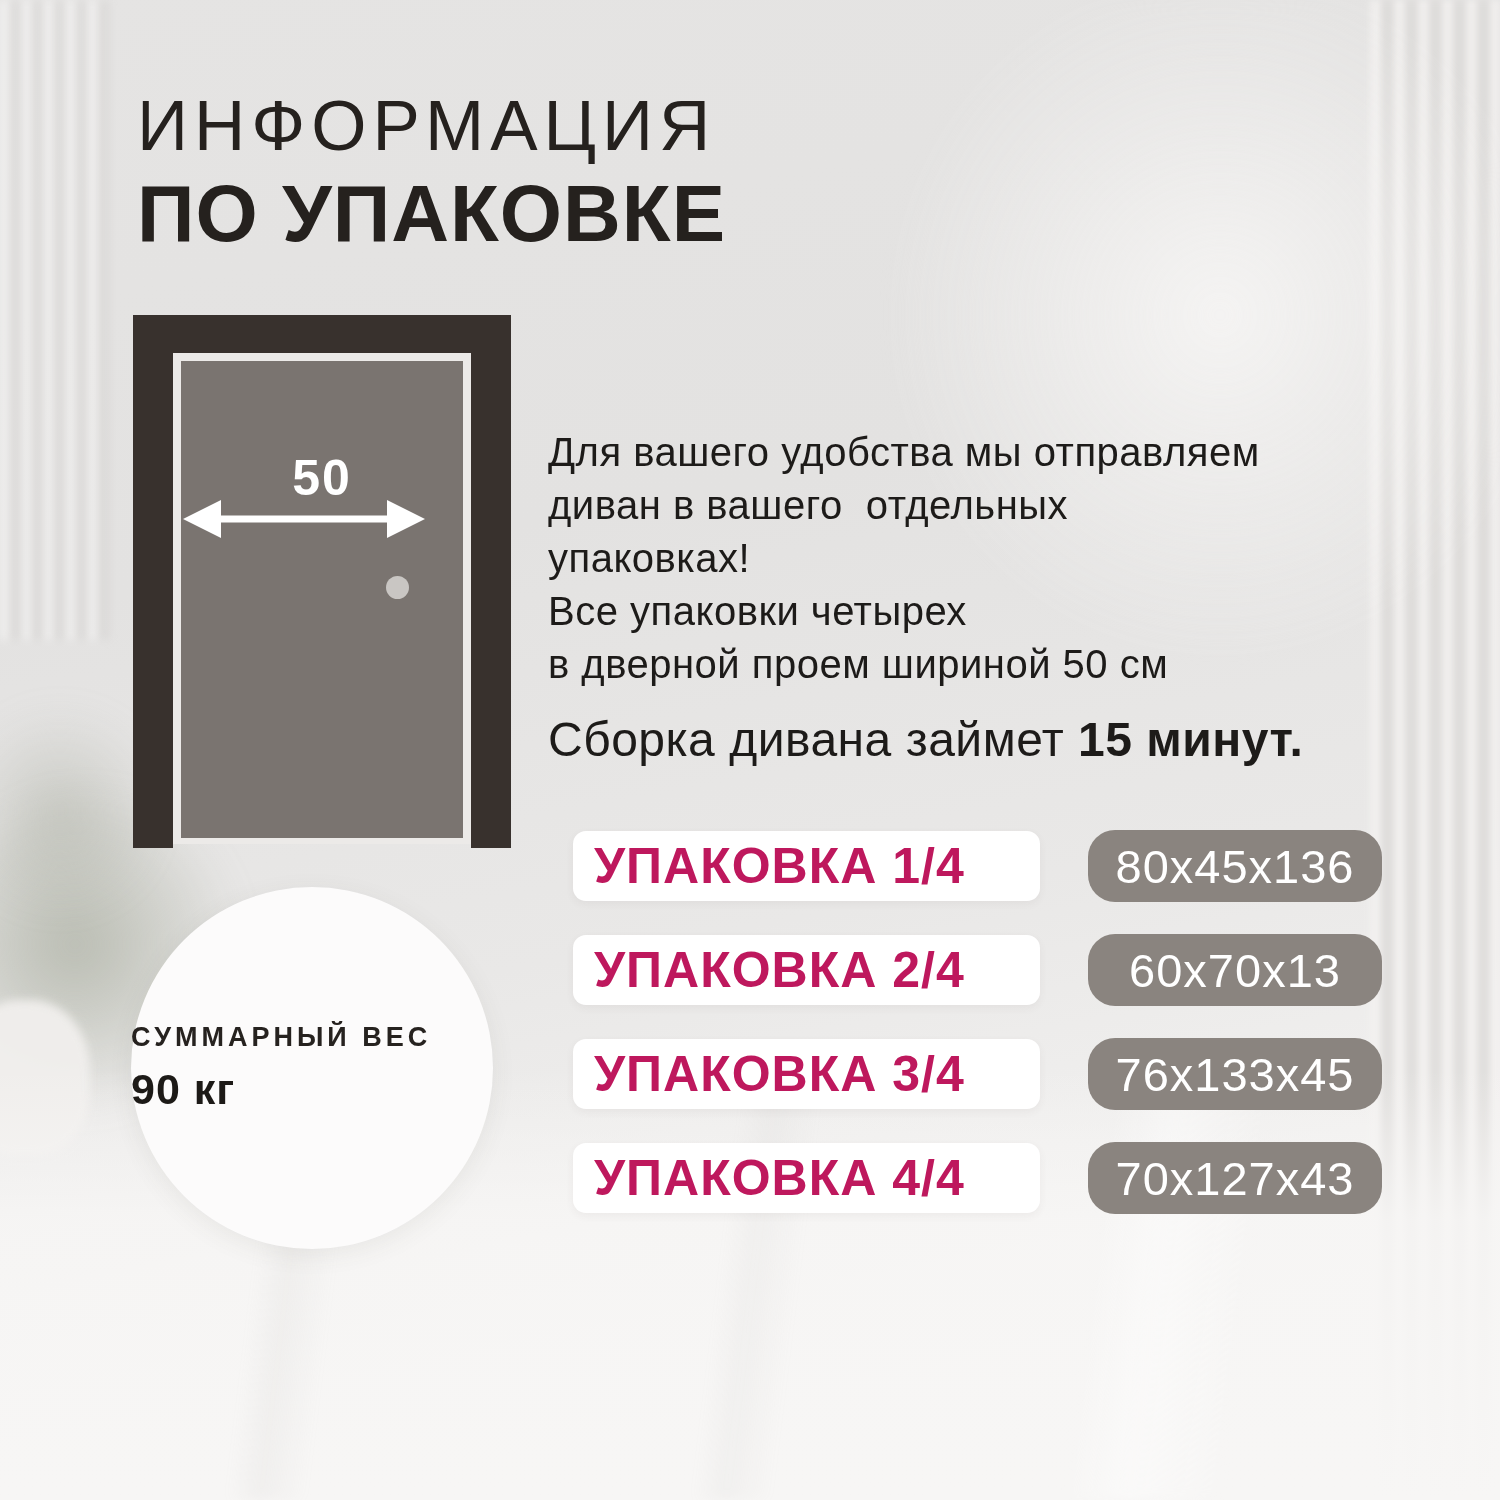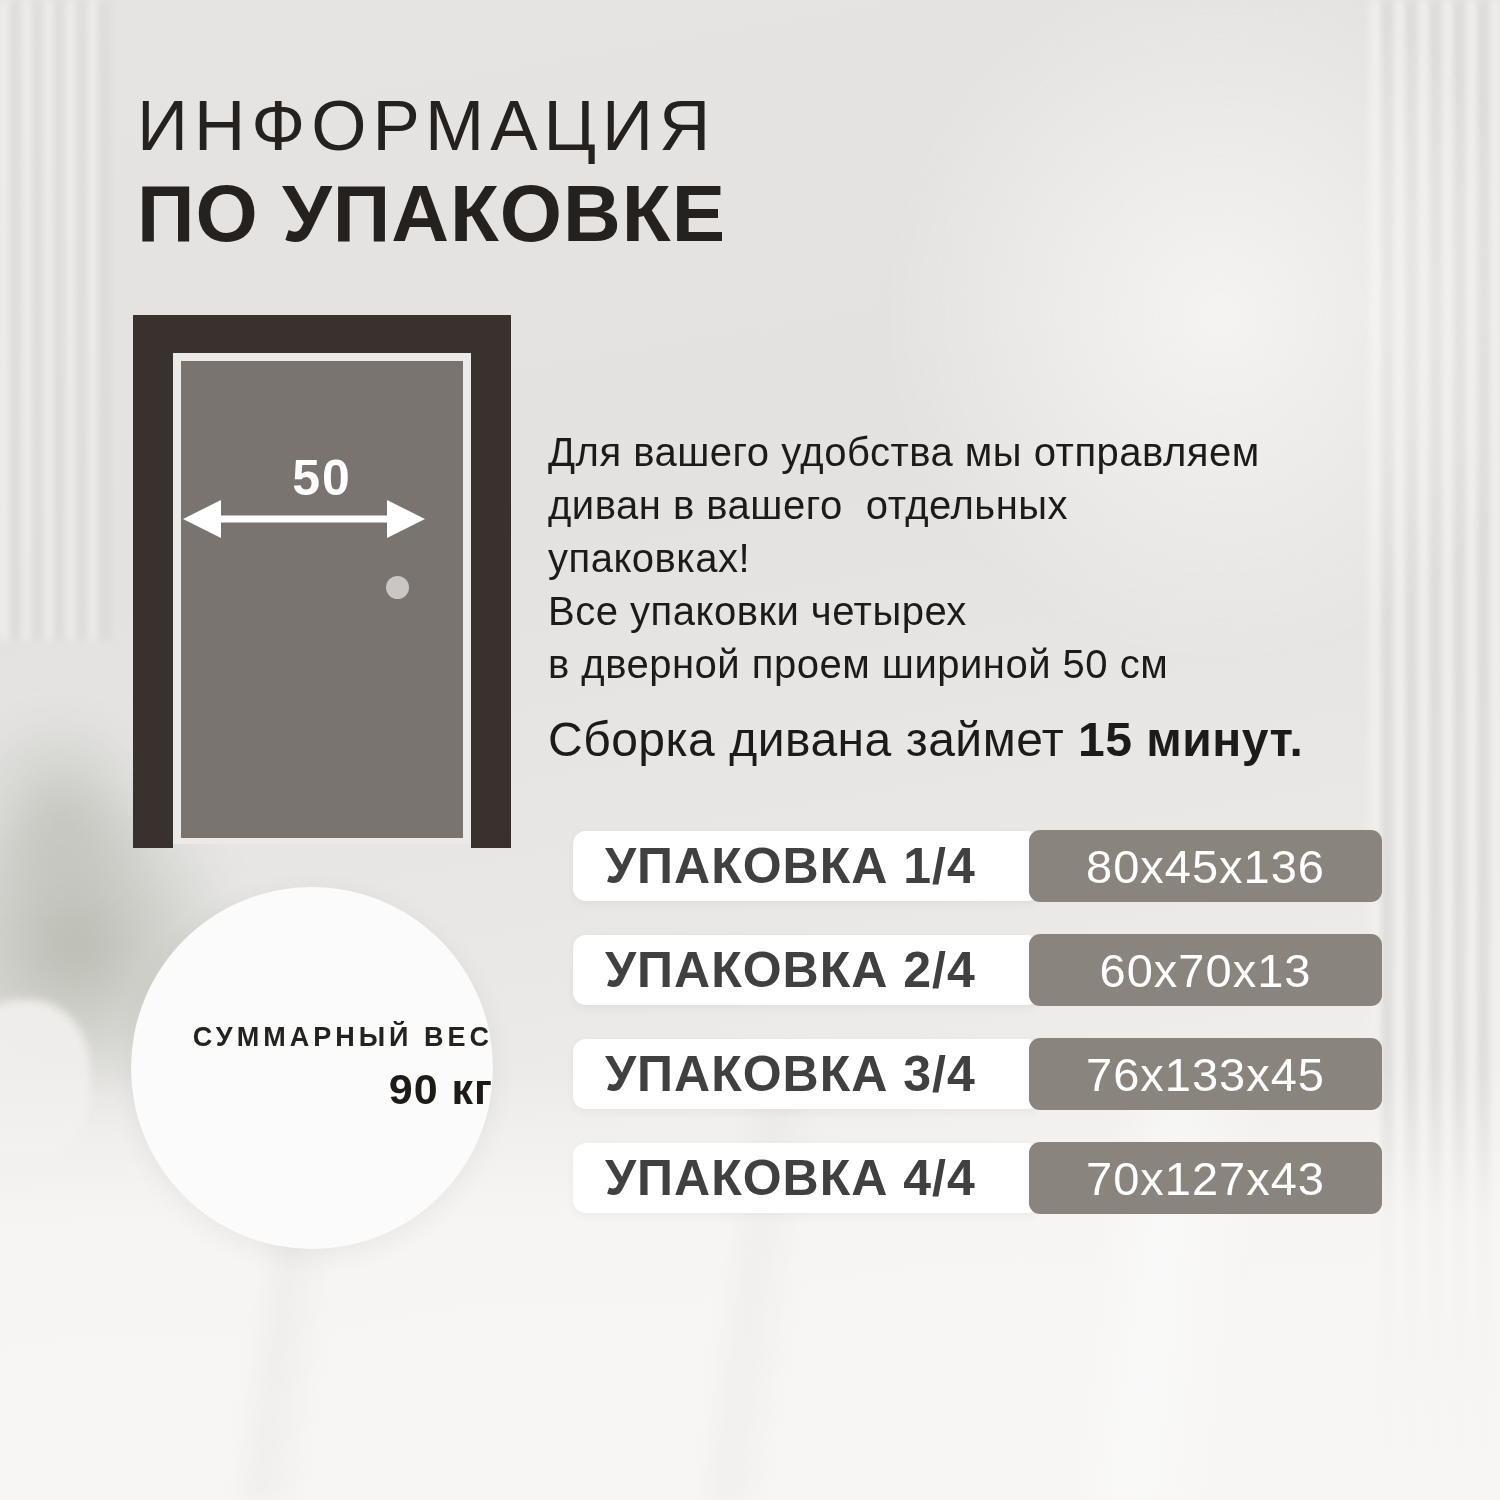--- a/index.html
+++ b/index.html
@@ -70,35 +70,35 @@
   }
   
   .intro{position:absolute;left:548px;top:426px;color:#1d1b19;font-size:40px;line-height:53px;letter-spacing:.5px;}
   .intro-line{white-space:pre;}
   .assembly{position:absolute;left:548px;top:712px;color:#1d1b19;font-size:48px;letter-spacing:.5px;}
   .assembly b{font-weight:700;}
   
   .weight-circle{
     position:absolute;left:131px;top:887px;width:362px;height:362px;border-radius:50%;
     background:#fcfbfb;box-shadow:0 6px 24px rgba(80,75,70,.08);
-    display:flex;flex-direction:column;align-items:flex-end;justify-content:center;
+    display:flex;flex-direction:column;align-items:flex-start;justify-content:center;
   }
   .weight-label{font-size:27px;font-weight:600;letter-spacing:4px;color:#26221f;}
   .weight-value{font-size:43px;font-weight:700;color:#1d1a17;margin-top:12px;letter-spacing:1px;}
   
   .packages{position:absolute;left:573px;top:830px;width:809px;}
   .pkg-row{position:relative;width:809px;height:72px;margin-bottom:32px;}
   .pkg-label-box{
     position:absolute;left:0;top:1px;bottom:1px;width:467px;background:#fff;border-radius:13px;
     box-shadow:0 3px 8px rgba(80,75,70,.06);
     display:flex;align-items:center;
   }
-  .pkg-label{margin-left:32px;font-size:50px;font-weight:600;letter-spacing:1px;color:#404040;}
+  .pkg-label{margin-left:21px;font-size:50px;font-weight:600;letter-spacing:1px;color:#be185d;}
   .pkg-dim-box{
-    position:absolute;right:0;top:0;bottom:0;width:353px;background:#8a847f;border-radius:11px;
+    position:absolute;right:0;top:0;bottom:0;width:294px;background:#8a847f;border-radius:27px;
     display:flex;align-items:center;justify-content:center;
   }
   .pkg-dim{color:#fff;font-size:47px;font-weight:500;letter-spacing:1px;}
 </style>
 </head>
 <body>
 
 <div class="canvas">
 
   <div class="bg-layer bg-col-left"></div>

